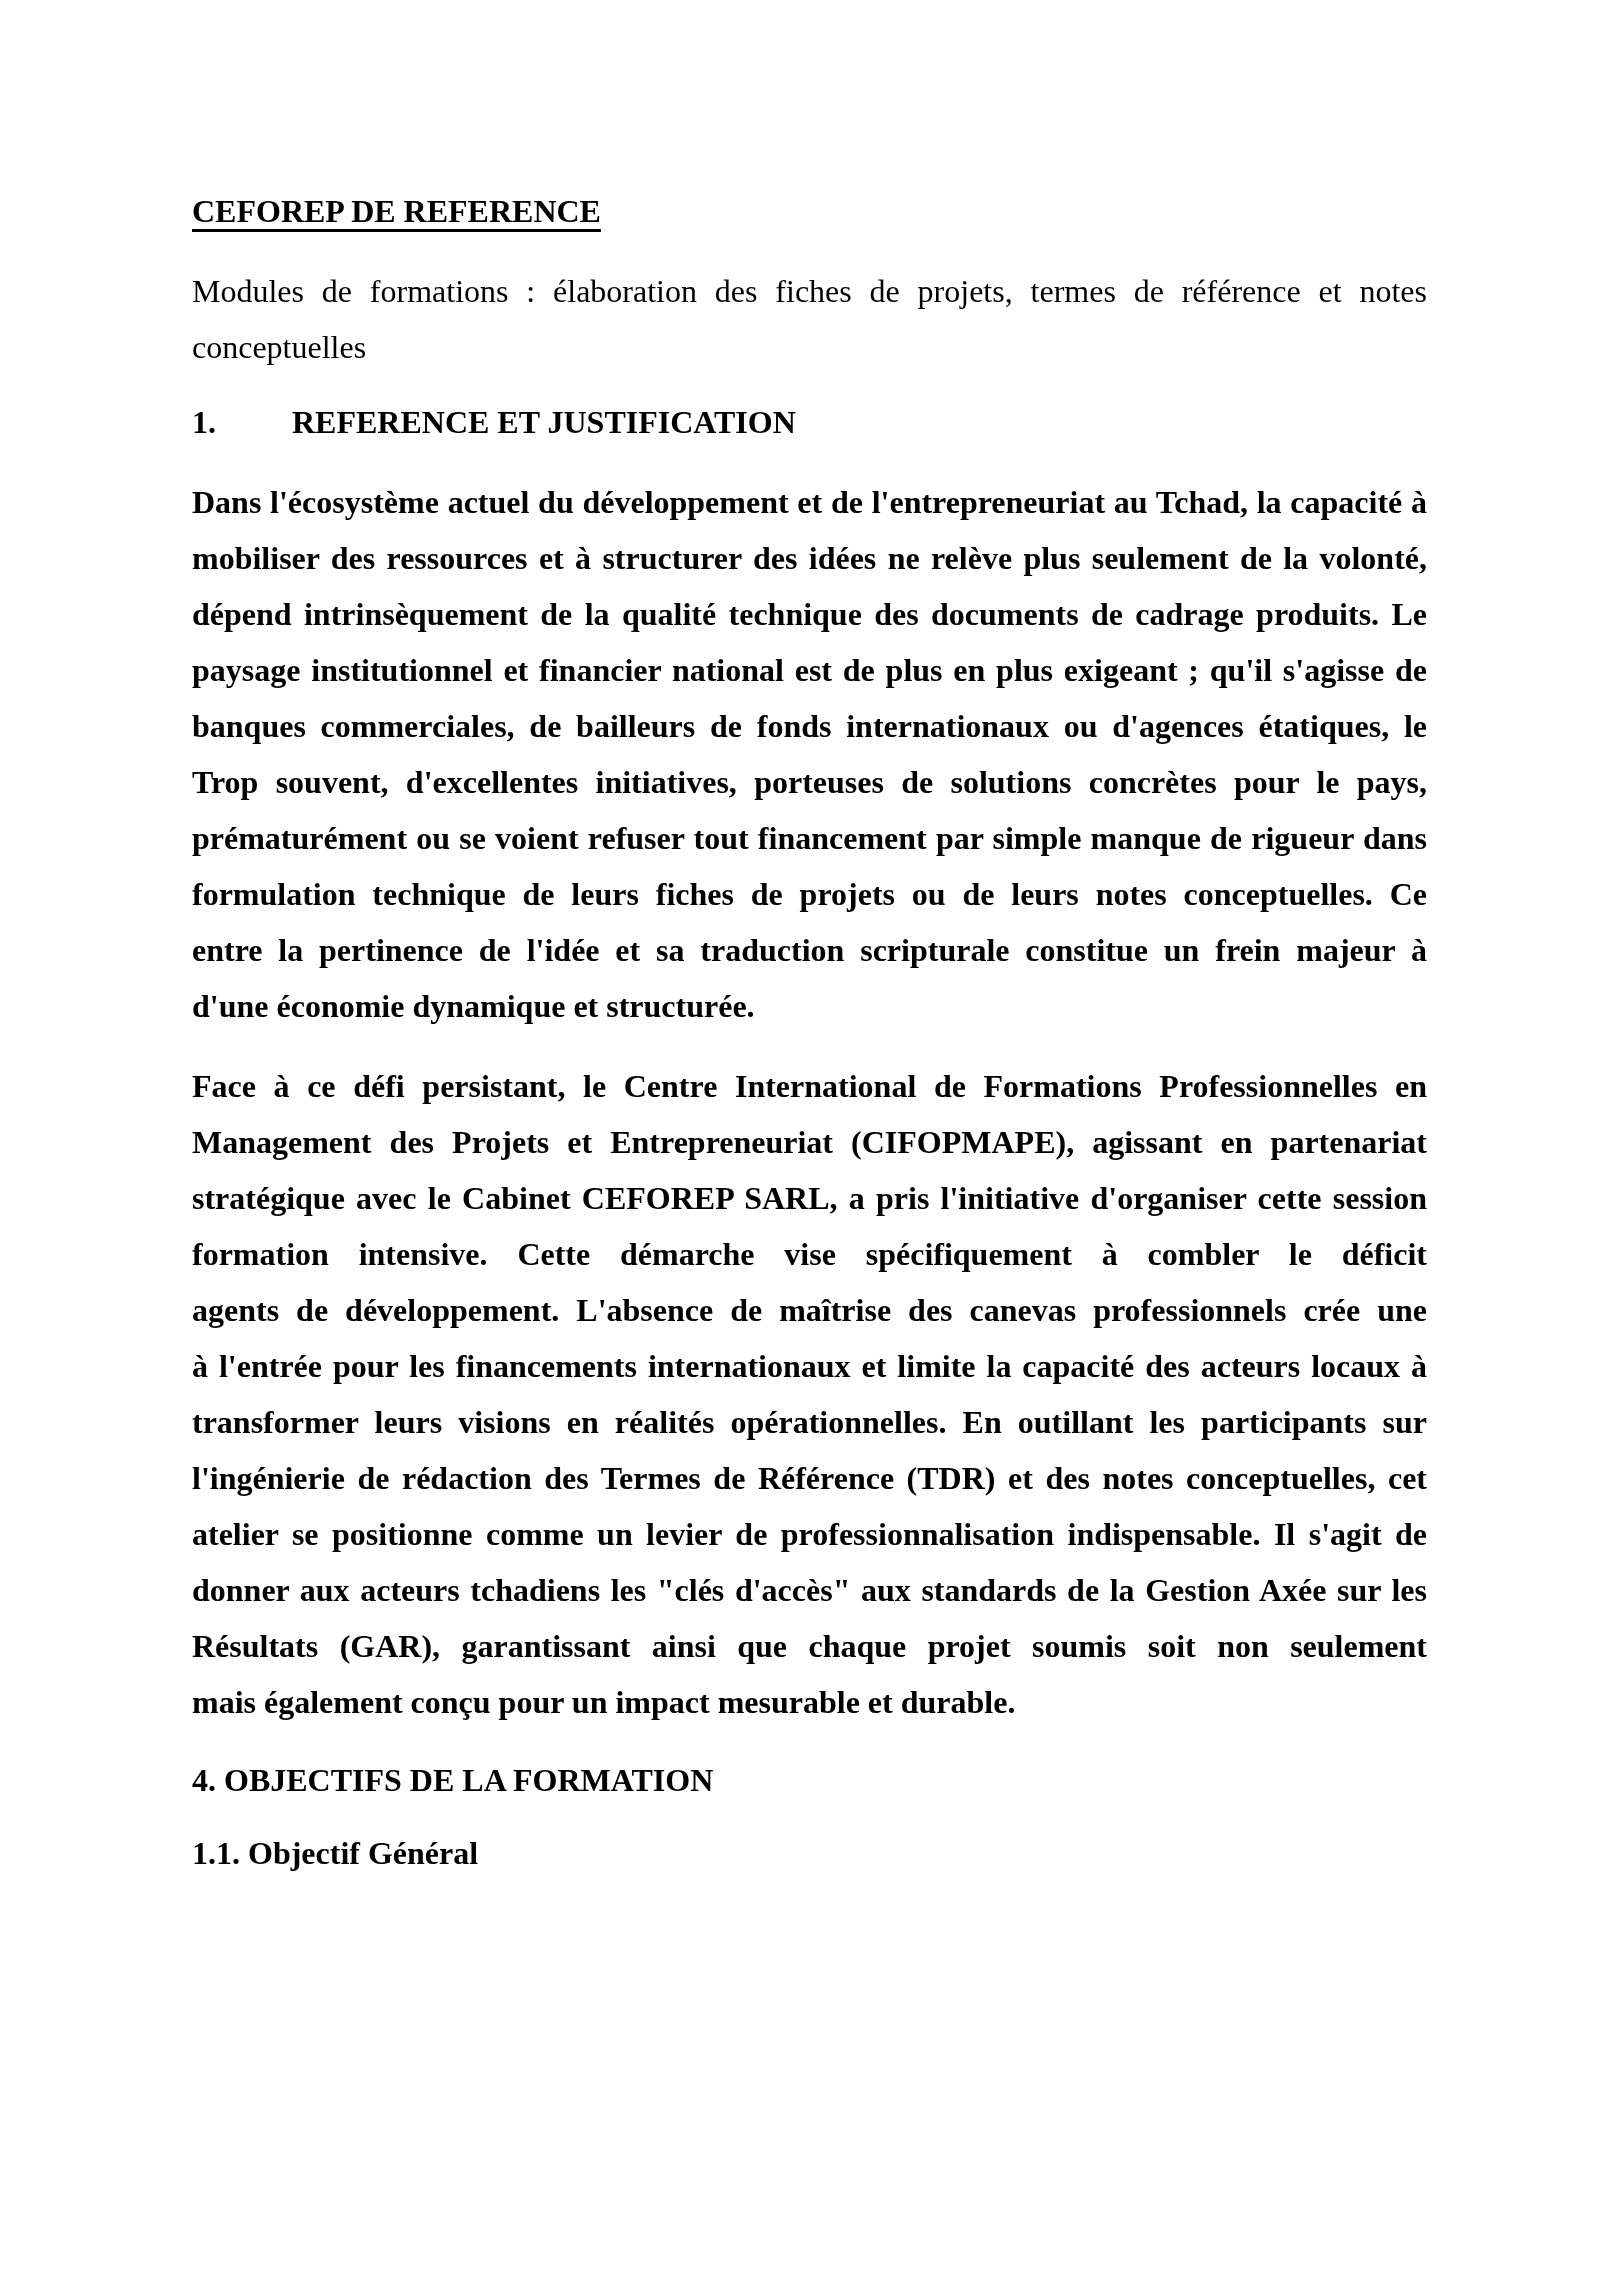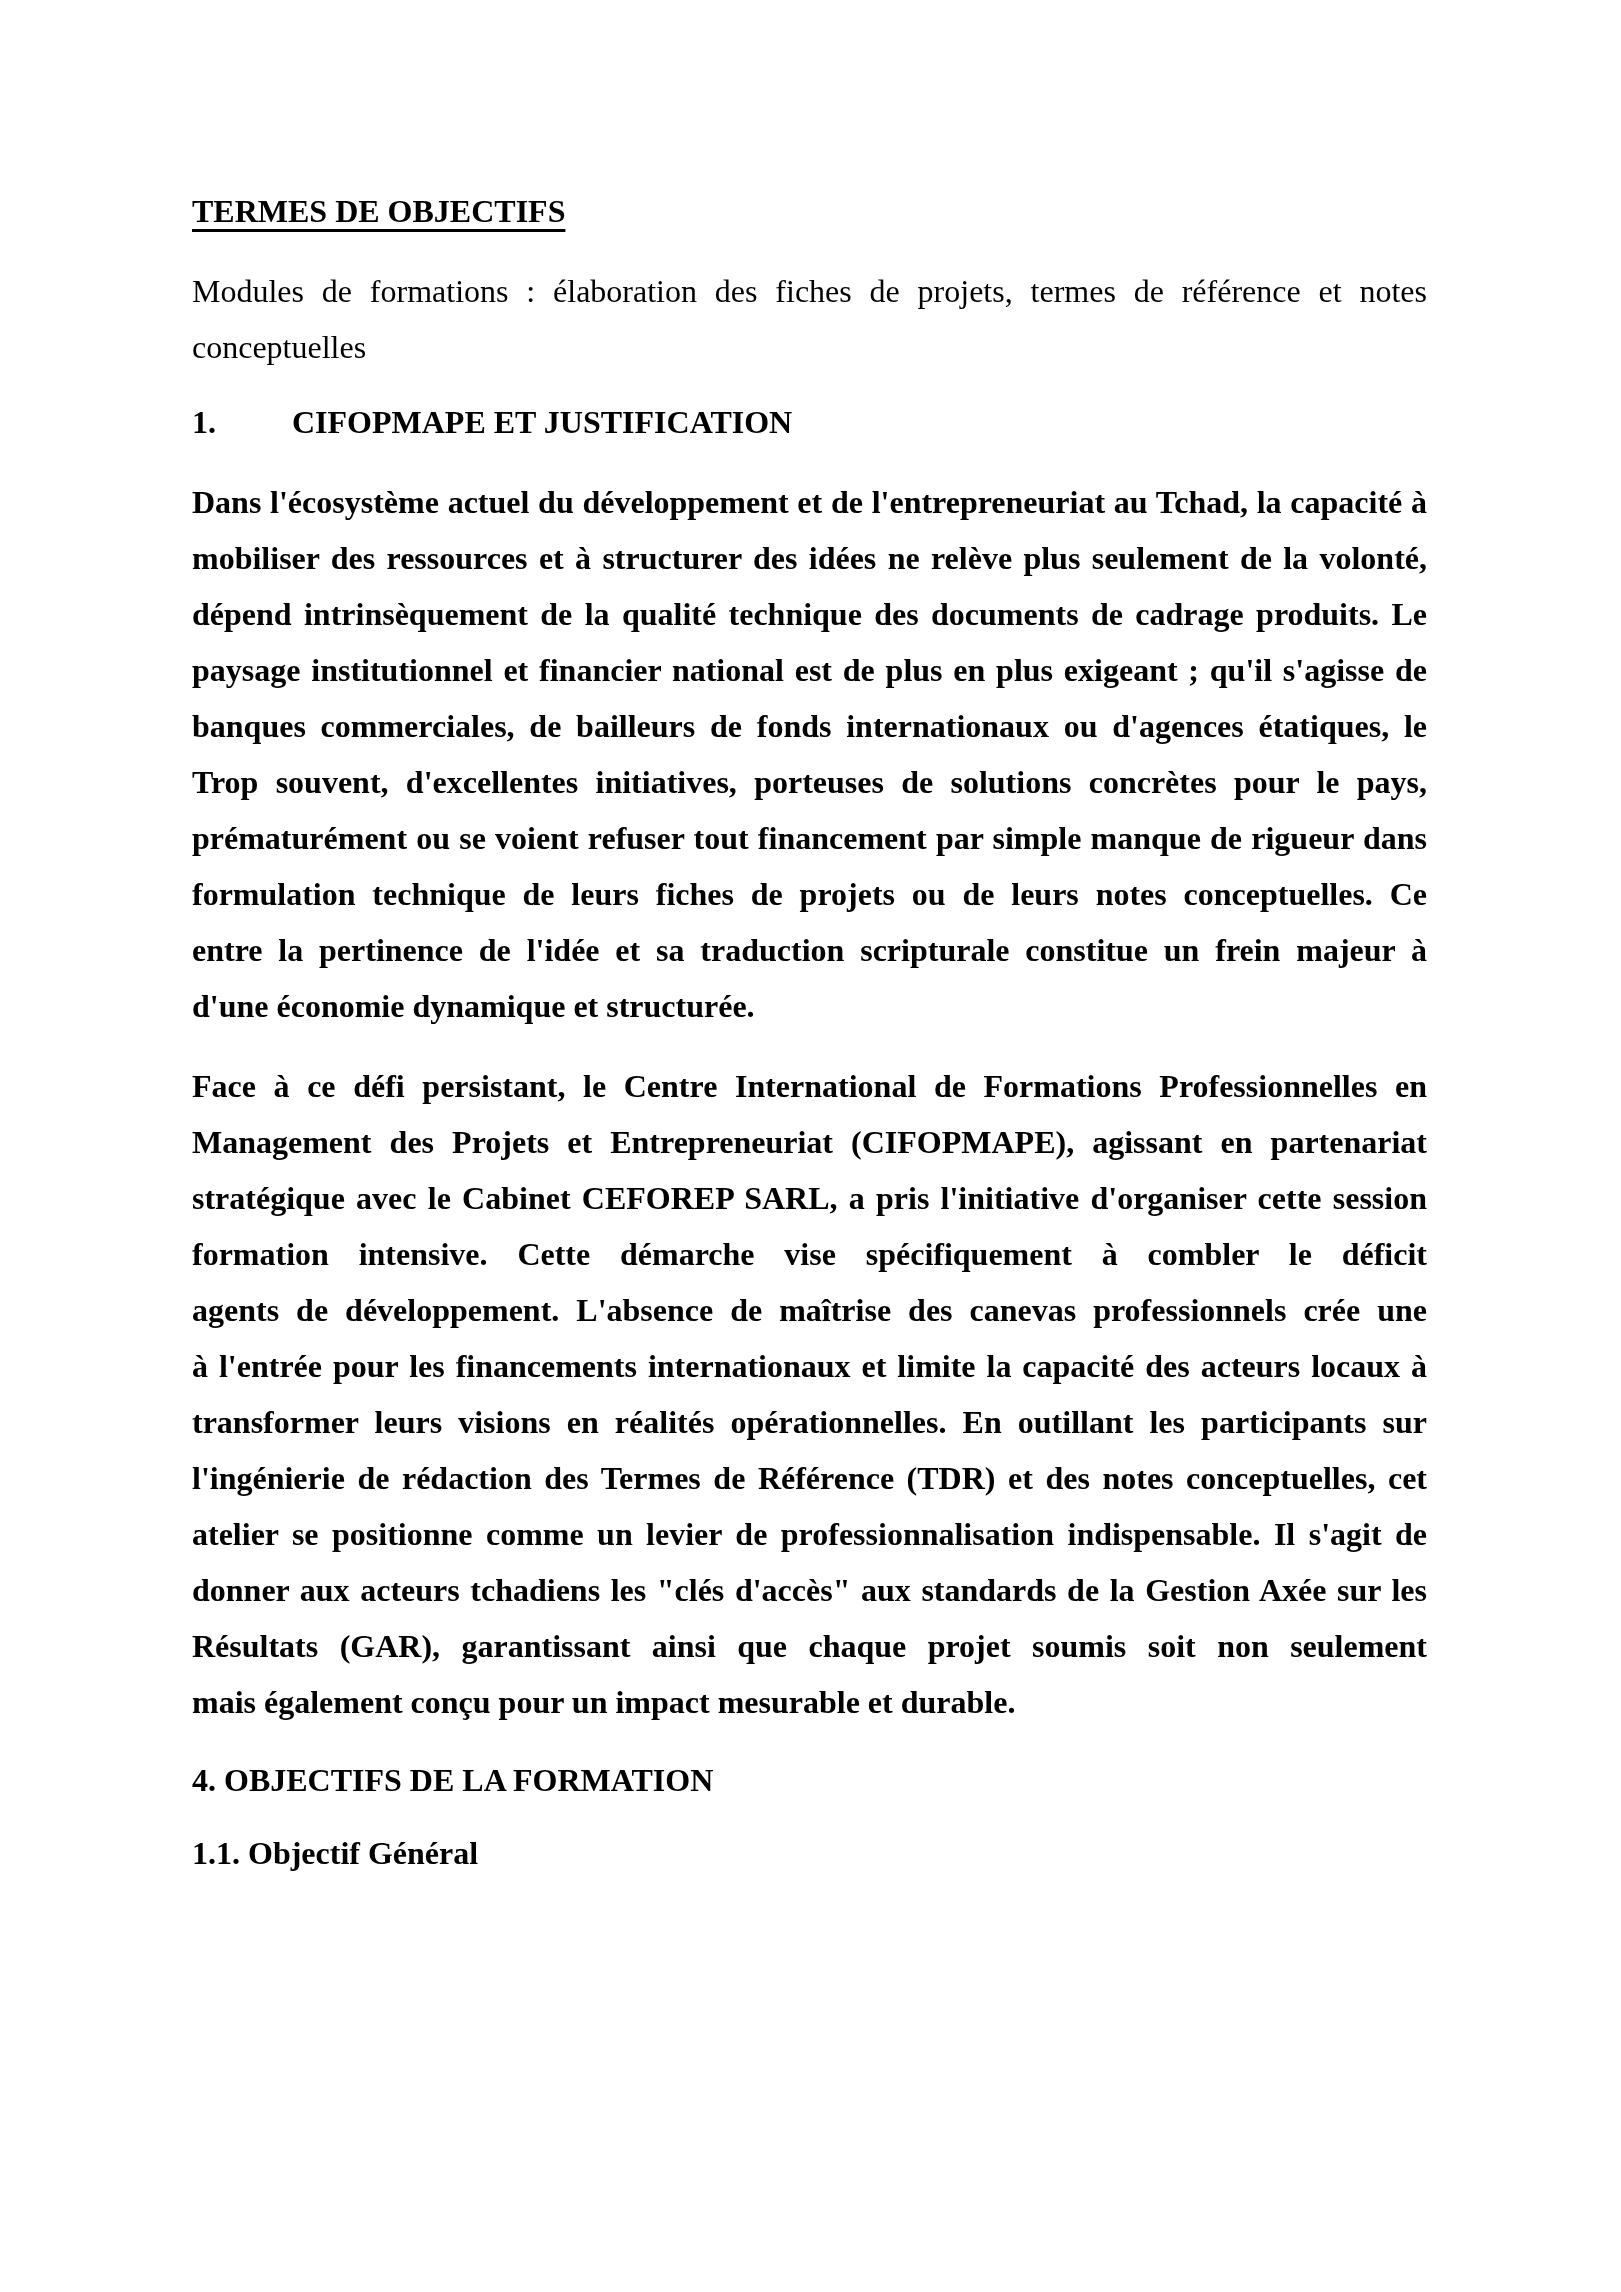--- a/index.html
+++ b/index.html
@@ -43,28 +43,28 @@
     overflow: hidden;
   }
   .line.last { text-align-last: left; }
   .hnum { display: inline-block; width: 100px; }
 </style>
 </head>
 <body>
 
 <div class="page">
   <div class="block title-block">
-    <span class="title-underline">TERMES DE OBJECTIFS</span>
+    <span class="title-underline">CEFOREP DE REFERENCE</span>
   </div>
   <div id="doc-content">
       <div class="block subtitle">
         <div class="line">Modules de formations : élaboration des fiches de projets, termes de référence et notes</div>
         <div class="line last">conceptuelles</div>
       </div>
-      <div class="block heading-numbered"><span class="hnum">1.</span><span>CIFOPMAPE ET JUSTIFICATION</span></div>
+      <div class="block heading-numbered"><span class="hnum">1.</span><span>REFERENCE ET JUSTIFICATION</span></div>
       <div class="block paragraph">
         <div class="line">Dans l'écosystème actuel du développement et de l'entrepreneuriat au Tchad, la capacité à</div>
         <div class="line">mobiliser des ressources et à structurer des idées ne relève plus seulement de la volonté, mais</div>
         <div class="line">dépend intrinsèquement de la qualité technique des documents de cadrage produits. Le</div>
         <div class="line">paysage institutionnel et financier national est de plus en plus exigeant ; qu'il s'agisse de</div>
         <div class="line">banques commerciales, de bailleurs de fonds internationaux ou d'agences étatiques, le premier</div>
         <div class="line">Trop souvent, d'excellentes initiatives, porteuses de solutions concrètes pour le pays, échouent</div>
         <div class="line">prématurément ou se voient refuser tout financement par simple manque de rigueur dans la</div>
         <div class="line">formulation technique de leurs fiches de projets ou de leurs notes conceptuelles. Ce déphasage</div>
         <div class="line">entre la pertinence de l'idée et sa traduction scripturale constitue un frein majeur à l'éclosion</div>

